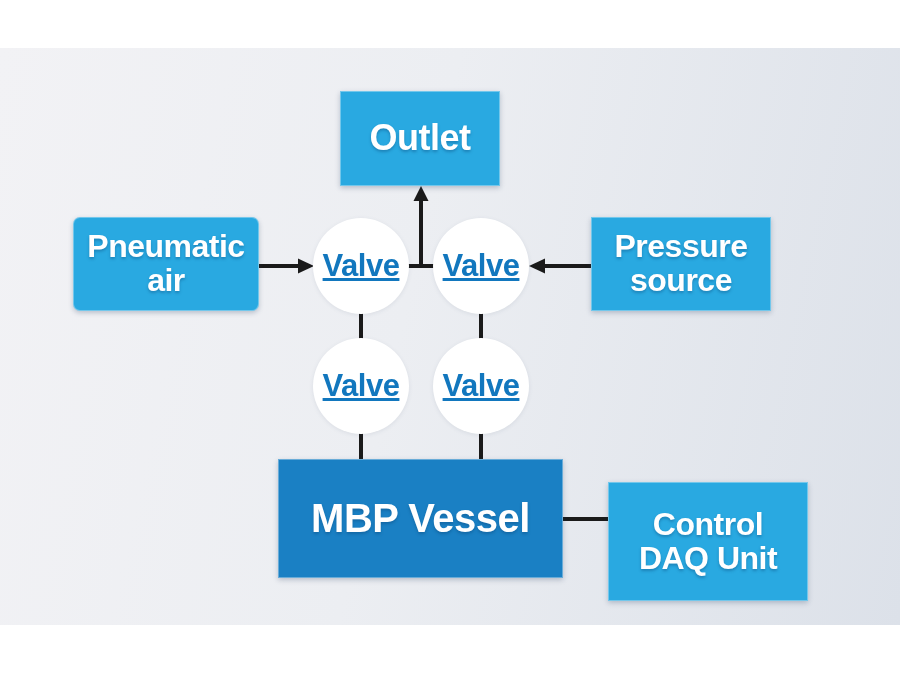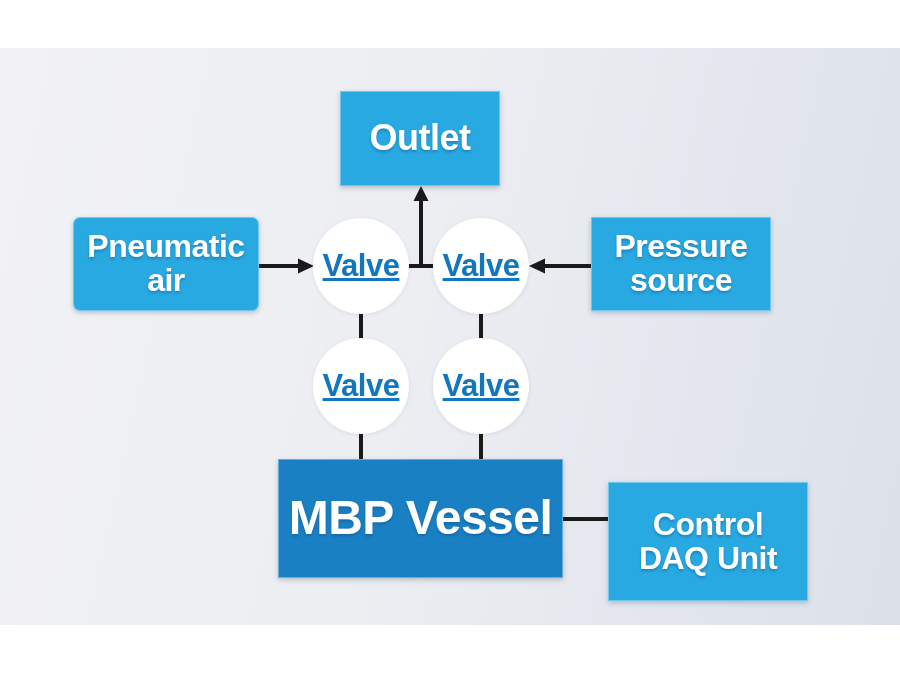--- a/index.html
+++ b/index.html
@@ -51,21 +51,21 @@
     white-space: pre-line;
     line-height: 1.06;
     text-shadow: 0 2px 3px rgba(10,60,110,0.35);
   }
   .box-light { background: var(--box-light); }
   .box-dark  { background: var(--box-dark); }
 
   .node-outlet   { left: 340px; top: 91px;  width: 160px; height: 95px;  font-size: 36px; }
   .node-pneu     { left: 73px;  top: 217px; width: 186px; height: 94px;  font-size: 32px; border-radius: 7px; }
   .node-press    { left: 591px; top: 217px; width: 180px; height: 94px;  font-size: 32px; }
-  .node-mbp      { left: 278px; top: 459px; width: 285px; height: 119px; font-size: 48px; }
+  .node-mbp      { left: 278px; top: 459px; width: 285px; height: 119px; font-size: 40px; }
   .node-daq      { left: 608px; top: 482px; width: 200px; height: 119px; font-size: 32px; }
 
   .valve {
     width: 96px; height: 96px;
     border-radius: 50%;
     background: #ffffff;
     color: var(--valve-text);
     font-size: 31px;
     font-weight: 700;
     letter-spacing: -0.5px;

